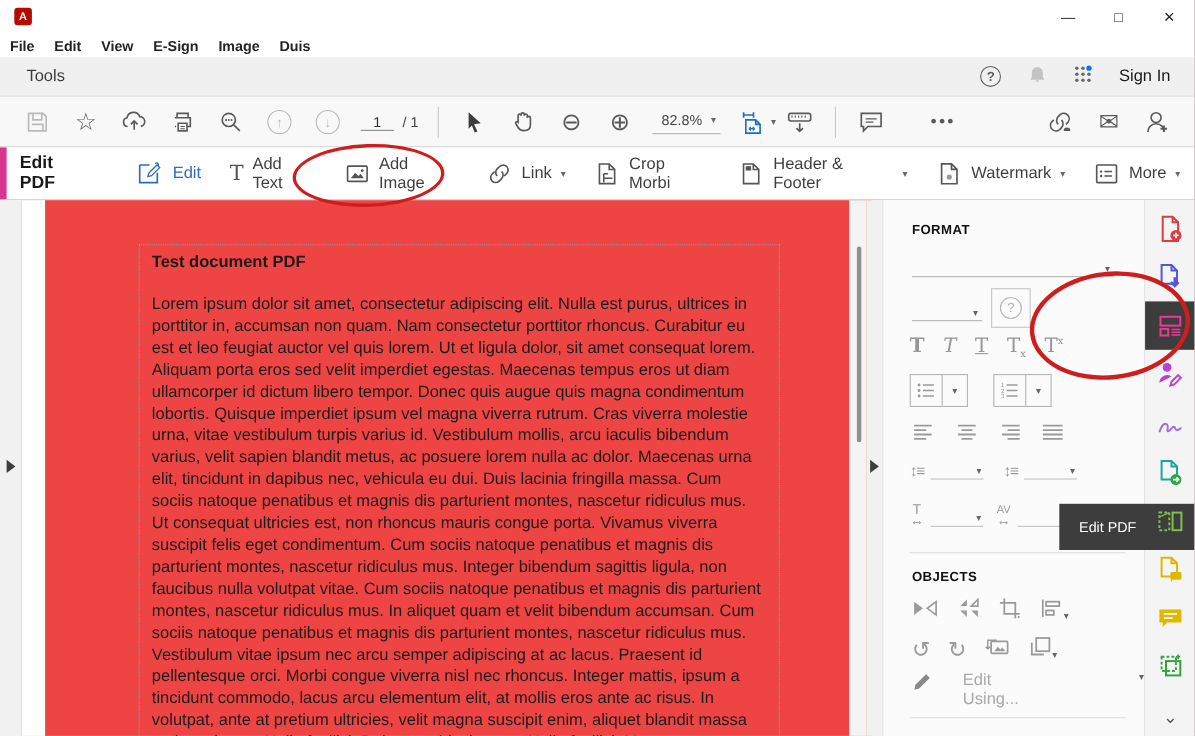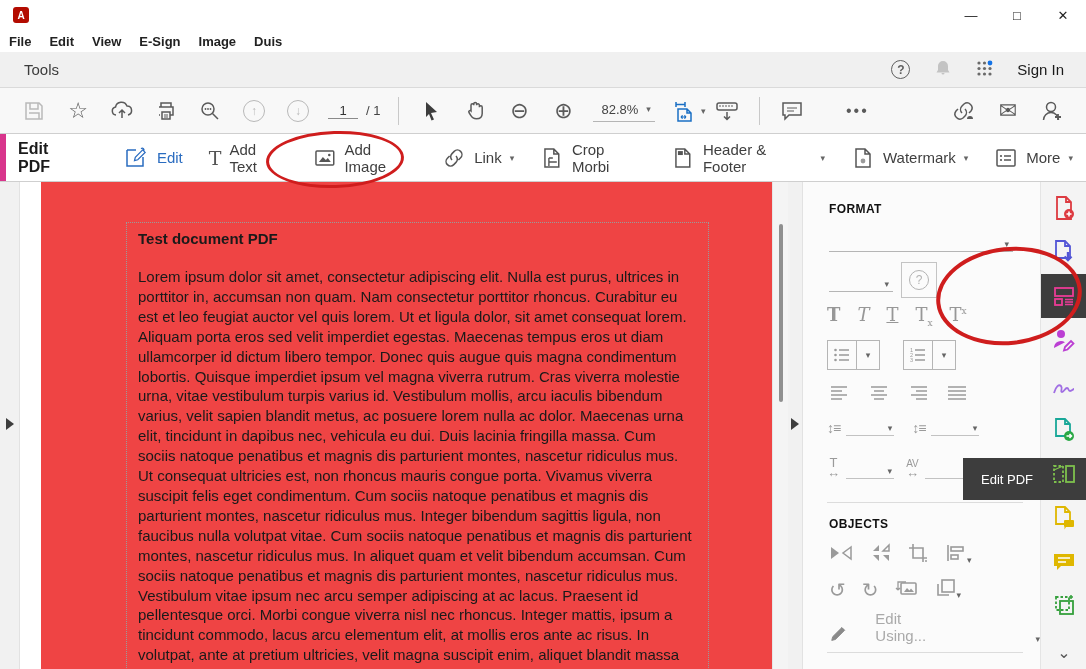--- a/index.html
+++ b/index.html
@@ -97,21 +97,21 @@
   .listgap { width:23px; }
   .alignrow { position:absolute; left:26px; display:flex; gap:17px; }
   .alignrow svg, .objrow svg, .listrow svg { stroke:#9a9a9a; fill:none; stroke-width:1.6; }
   .sprow { position:absolute; left:24px; display:flex; align-items:flex-end; color:#9a9a9a; }
   .spic { font-size:14px; letter-spacing:-1px; margin-right:6px; }
   .spfield { width:48px; border-bottom:1px solid #c2c2c2; display:flex; justify-content:flex-end; padding:0 2px 2px; }
   .tstack { display:flex; flex-direction:column; align-items:center; line-height:.8; font-size:13px; margin-right:6px; }
   .fp-div { position:absolute; left:24px; width:196px; height:1px; background:#dcdcdc; }
   .objrow { position:absolute; left:26px; display:flex; gap:16px; align-items:center; color:#9a9a9a; }
   .rot { font-size:20px; color:#9a9a9a; line-height:1; }
-  .editusing { position:absolute; left:26px; display:flex; align-items:flex-end; gap:28px; color:#a9a9a9; font-size:15px; }
+  .editusing { position:absolute; left:26px; display:flex; align-items:flex-start; gap:28px; color:#a9a9a9; font-size:15px; }
   
   .rstrip { position:absolute; right:0; top:0; bottom:0; width:46px; background:#f4f4f4; border-left:1px solid #e4e4e4; }
   .rtool { position:absolute; left:0; width:46px; height:44px; display:flex; align-items:center; justify-content:center; z-index:6; }
   .rtool svg { fill:none; stroke-width:1.8; }
   .rtool.sel { background:#3d3d3d; }
   .chev { color:#5a5a5a; font-size:16px; }
   
   .tooltip { position:absolute; left:963px; top:276px; width:123px; height:42px; background:#3d3d3d;
     color:#fff; font-size:13px; display:flex; align-items:center; padding-left:18px; z-index:5; }
   .red-ellipse { position:absolute; border:3px solid #cf1d1d; border-radius:50%; z-index:9; pointer-events:none; }

